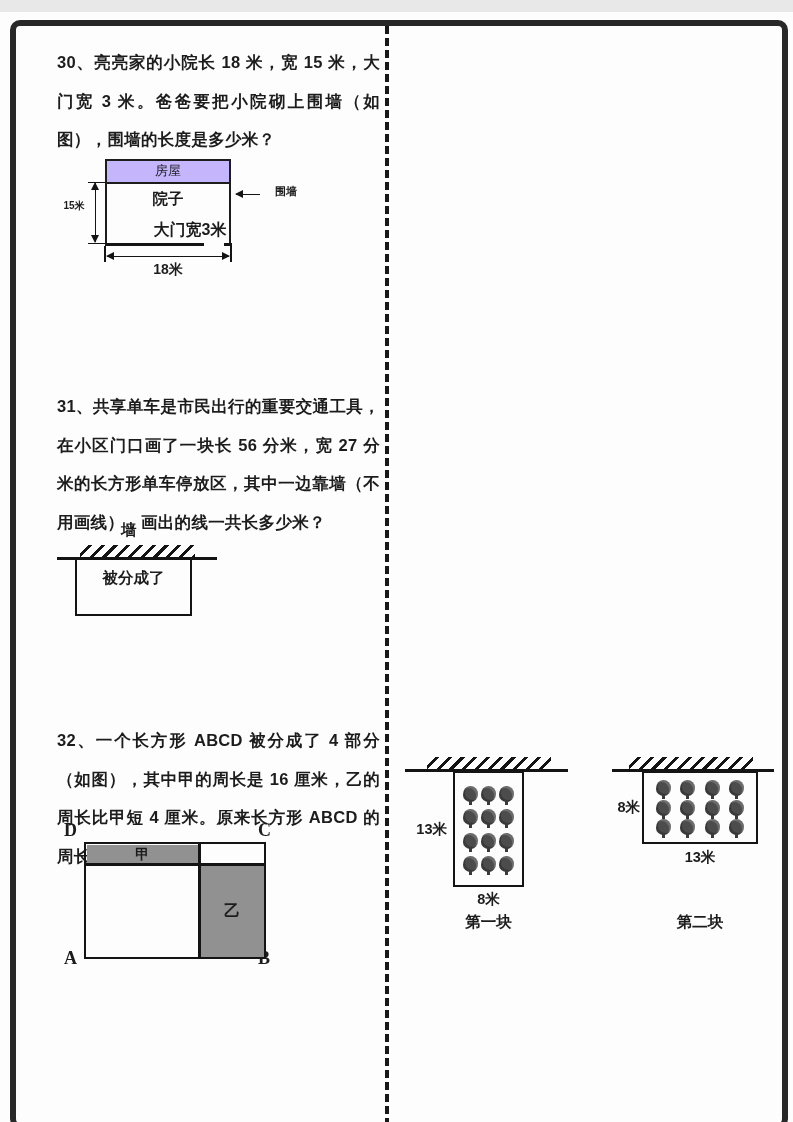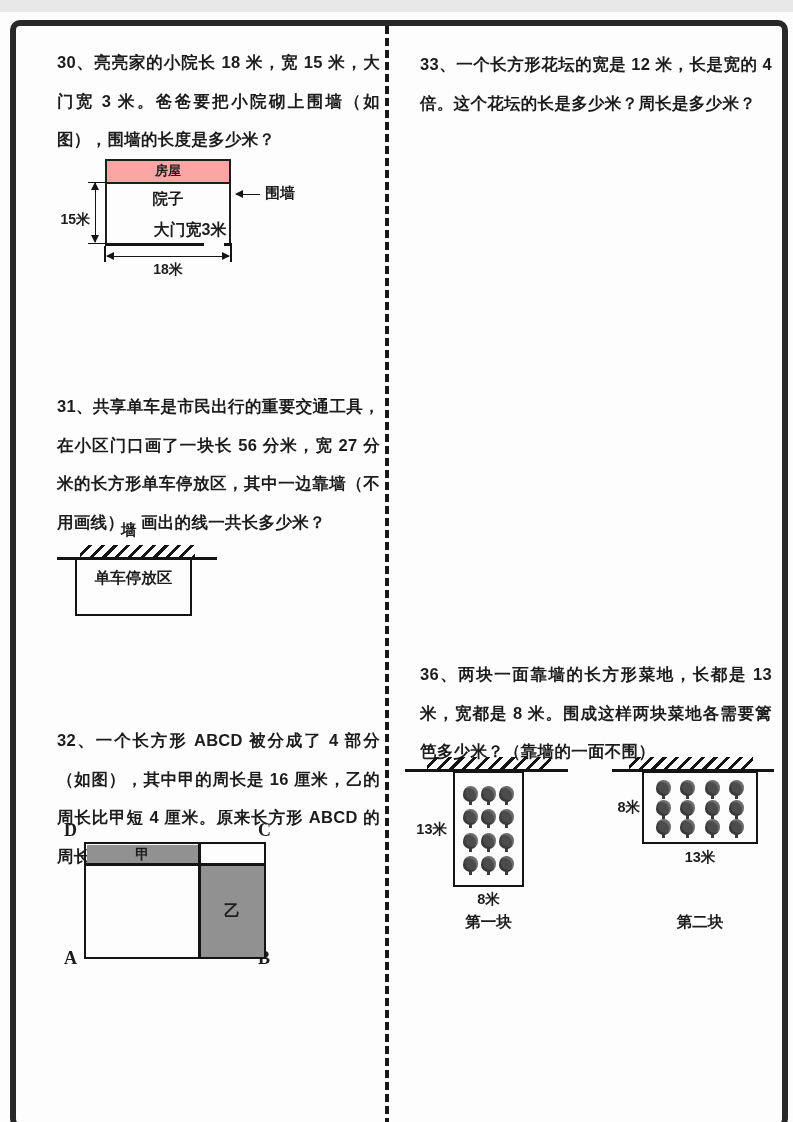--- a/index.html
+++ b/index.html
@@ -41,48 +41,46 @@
 <body>
 
 <div class="page">
   <div class="frame"></div>
   <div class="divider"></div>
 
   <p class="text" style="left:57px;top:31px;width:323px">30、亮亮家的小院长 18 米，宽 15 米，大门宽 3 米。爸爸要把小院砌上围墙（如图），围墙的长度是多少米？</p>
   <p class="text" style="left:57px;top:375px;width:323px">31、共享单车是市民出行的重要交通工具，在小区门口画了一块长 56 分米，宽 27 分米的长方形单车停放区，其中一边靠墙（不用画线），画出的线一共长多少米？</p>
   <p class="text" style="left:57px;top:709px;width:323px">32、一个长方形 ABCD 被分成了 4 部分（如图），其中甲的周长是 16 厘米，乙的周长比甲短 4 厘米。原来长方形 ABCD 的周长是多少厘米？</p>
 
-  <p class="text" style="left:420px;top:33px;width:352px">33、一个长方形花坛的宽是 12 米，长是宽的 4 倍。这个花坛的长是多少米？周长是多少米？</p>
-  <p class="text" style="left:420px;top:643px;width:352px">36、两块一面靠墙的长方形菜地，长都是 13 米，宽都是 8 米。围成这样两块菜地各需要篱笆多少米？（靠墙的一面不围）</p>
 
   <div class="a" style="left:60px;top:145px;width:270px;height:135px">
-    <div class="a center" style="left:45px;top:2px;width:126px;height:25px;background:#fca5a5;border:2.5px solid #1d1d1d;font-size:13px;font-weight:bold;line-height:20px;color:#1d1d1d">房屋</div>
+    <div class="a center" style="left:45px;top:2px;width:126px;height:25px;background:#c4b5fd;border:2.5px solid #1d1d1d;font-size:13px;font-weight:normal;line-height:20px;color:#1d1d1d">房屋</div>
     <div class="a" style="left:45px;top:25px;width:126px;height:61px;border:2.5px solid #1d1d1d;border-top:none;border-bottom:none"></div>
     <div class="lbl center" style="left:45px;top:32px;width:126px;font-size:15.5px">院子</div>
     <div class="line" style="left:45px;top:86px;width:99px;height:2.5px"></div>
     <div class="line" style="left:164px;top:86px;width:8px;height:2.5px"></div>
     <div class="lbl center" style="left:90px;top:63px;width:80px;font-size:16px">大门宽3米</div>
     <div class="line" style="left:28px;top:24.5px;width:17px;height:1.6px"></div>
     <div class="line" style="left:28px;top:85.5px;width:17px;height:1.6px"></div>
     <div class="varrow" style="left:35px;top:26px;height:59px"></div>
-    <div class="lbl" style="left:-2px;top:54px;width:32px;text-align:right;font-size:14px">15米</div>
+    <div class="lbl" style="left:-2px;top:42px;width:32px;text-align:center;font-size:10px">15米</div>
     <div class="harrow-l" style="left:176px;top:37px;width:24px"></div>
-    <div class="lbl" style="left:205px;top:27px;font-size:15px">围墙</div>
+    <div class="lbl" style="left:215px;top:27px;font-size:11px">围墙</div>
     <div class="line" style="left:44px;top:89px;width:1.6px;height:16px"></div>
     <div class="line" style="left:170px;top:89px;width:1.6px;height:16px"></div>
     <div class="harrow" style="left:47px;top:99px;width:122px"></div>
     <div class="lbl center" style="left:45px;top:104px;width:126px;font-size:14px">18米</div>
   </div>
 
   <div class="a" style="left:55px;top:508px;width:230px;height:105px">
     <div class="lbl" style="left:66px;top:0;font-size:15.5px">墙</div>
     <div class="hatch" style="left:25px;top:25px;width:115px;height:12px"></div>
     <div class="line" style="left:2px;top:37px;width:160px;height:3px"></div>
     <div class="box" style="left:20px;top:40px;width:117px;height:56px;border-top:none"></div>
-    <div class="lbl center" style="left:20px;top:48px;width:117px;font-size:15.5px">单车停放区</div>
+    <div class="lbl center" style="left:20px;top:48px;width:117px;font-size:15.5px">被分成了</div>
   </div>
 
   <div class="a" style="left:62px;top:806px;width:240px;height:160px">
     <div class="lbl serifcap" style="left:2px;top:2px">D</div>
     <div class="lbl serifcap" style="left:196px;top:2px">C</div>
     <div class="lbl serifcap" style="left:2px;top:130px">A</div>
     <div class="lbl serifcap" style="left:196px;top:130px">B</div>
     <div class="box" style="left:22px;top:24px;width:182px;height:117px"></div>
     <div class="a gray center" style="left:24.5px;top:26.5px;width:111.5px;height:18.5px;font-size:14px;font-weight:bold;line-height:18px">甲</div>
     <div class="line" style="left:22px;top:45px;width:182px;height:2.5px"></div>

